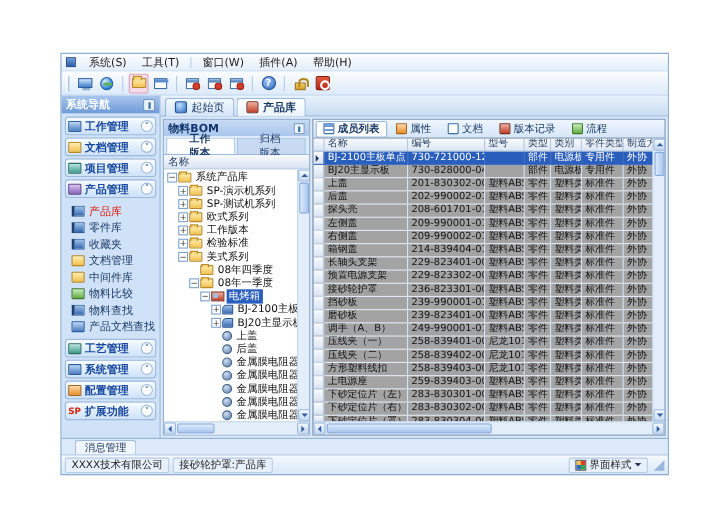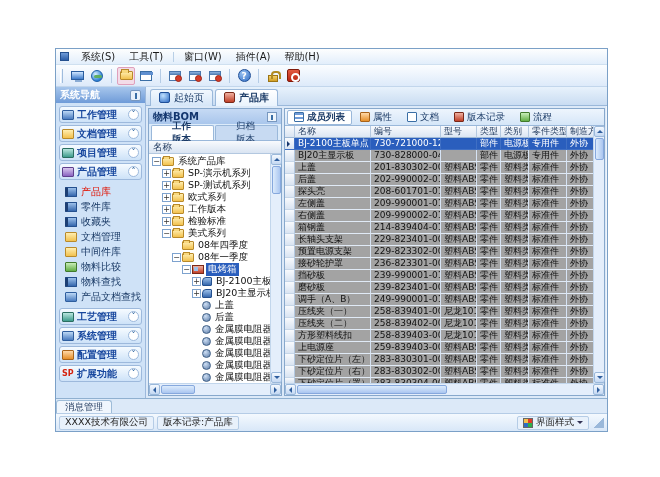--- a/index.html
+++ b/index.html
@@ -136,21 +136,21 @@
   .tcell { flex:none; font-size:9px; line-height:11px; padding:0 3px; border-right:1px solid #d6e3f4; border-bottom:1px solid #e0eaf6; white-space:nowrap; overflow:hidden; color:#111; }
   .trow.hdr .tcell { border-right:1px solid #b3c8e0; border-bottom:1px solid #9fb9d6; color:#223b5f; }
   .tcell.ind { width:10px; background:linear-gradient(#f8fafd,#d9e4f2); border-right:1px solid #b3c8e0; border-bottom:1px solid #c6d6e8; position:relative; }
   .trow.sel .tcell { background:#2a5ebd; color:#fff; border-right-color:#3f6fc4; border-bottom-color:#3f6fc4; }
   .trow.sel .tcell.ind { background:linear-gradient(#f8fafd,#d9e4f2); }
   .trow.sel .tcell.ind::after { content:""; position:absolute; left:2px; top:3px; border:3px solid transparent; border-left-color:#16366e; }
   .trow.partial { height:6px; overflow:hidden; }
   .c0{width:76px}.c1{width:70px}.c2{width:36px}.c3{width:24px}.c4{width:28px}.c5{width:38px}.c6{width:34px}
 
   
-  .msgline { flex:none; border-top:1px solid #8fb0d0; background:#dce9f8; height:15px; display:flex; align-items:center; padding-left:0; }
+  .msgline { flex:none; border-top:1px solid #8fb0d0; background:#dce9f8; height:15px; display:flex; align-items:center; padding-left:12px; }
   .msgtab { margin-top:1px; height:14px; padding:0 8px; font-size:9.5px; background:#f0f6fd; border:1px solid #9ebcd8; border-bottom:none; border-radius:3px 3px 0 0; color:#223b5f; display:flex; align-items:center; }
   .statusbar { flex:none; height:18px; background:linear-gradient(#f4f9fe,#d8e7f8); border-top:1px solid #b5cce6; display:flex; align-items:center; padding:0 3px; font-size:9.5px; color:#222; }
   .scell { border:1px solid #b5cce6; border-radius:2px; background:#e8f1fb; height:14px; display:flex; align-items:center; padding:0 5px; margin-right:3px; white-space:nowrap; }
   .sfill { flex:1; }
   .style-ico { width:10px; height:10px; margin-right:3px; background:conic-gradient(#e23a2a 0 25%,#2fae4a 0 50%,#2f6cc4 0 75%,#f2c14e 0 100%); border:1px solid #666; }
   .ddarrow { margin-left:3px; border:3px solid transparent; border-top-color:#335; margin-top:3px; }
   .grip { width:10px; height:10px; margin-left:2px; background:
      linear-gradient(135deg,transparent 50%,#9ab8da 50%); flex:none; }
 </style>
 </head>
@@ -705,21 +705,21 @@
     <div class="msgtab">
       <span>消息管理</span>
     </div>
   </div>
 
   <div class="statusbar">
     <div class="scell">
       <span>XXXX技术有限公司</span>
     </div>
     <div class="scell">
-      <span>版本记录:产品库</span>
+      <span>接砂轮护罩:产品库</span>
     </div>
     <div class="sfill"></div>
     <div class="scell">
       <span class="style-ico"></span>
       <span>界面样式</span>
       <span class="ddarrow"></span>
     </div>
     <div class="grip"></div>
   </div>
 

